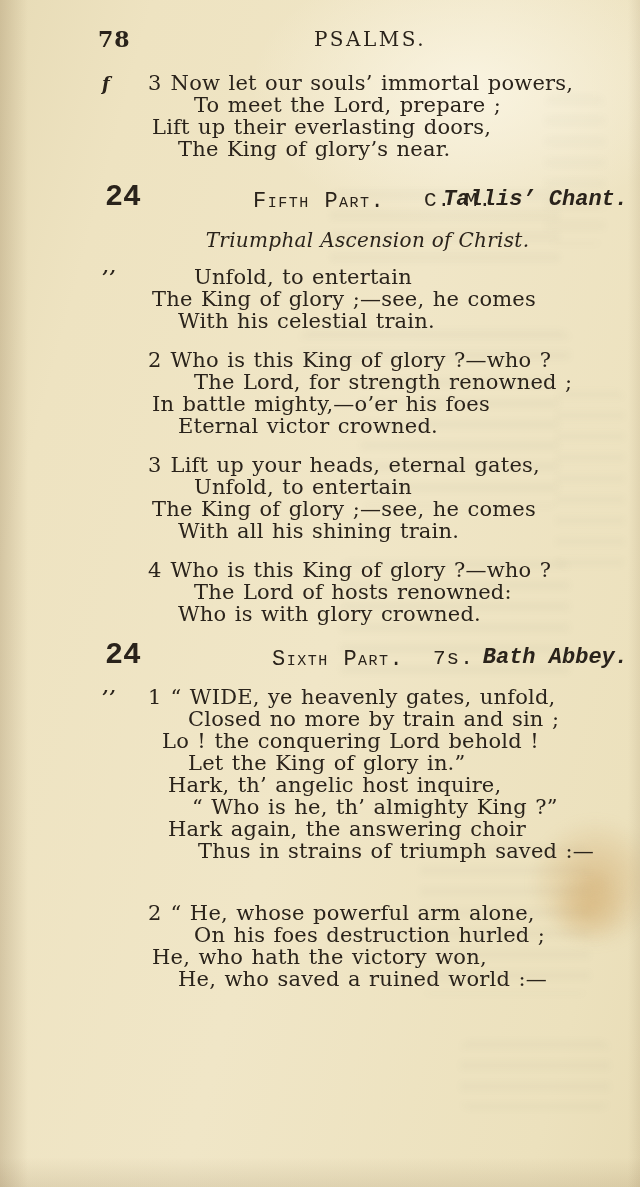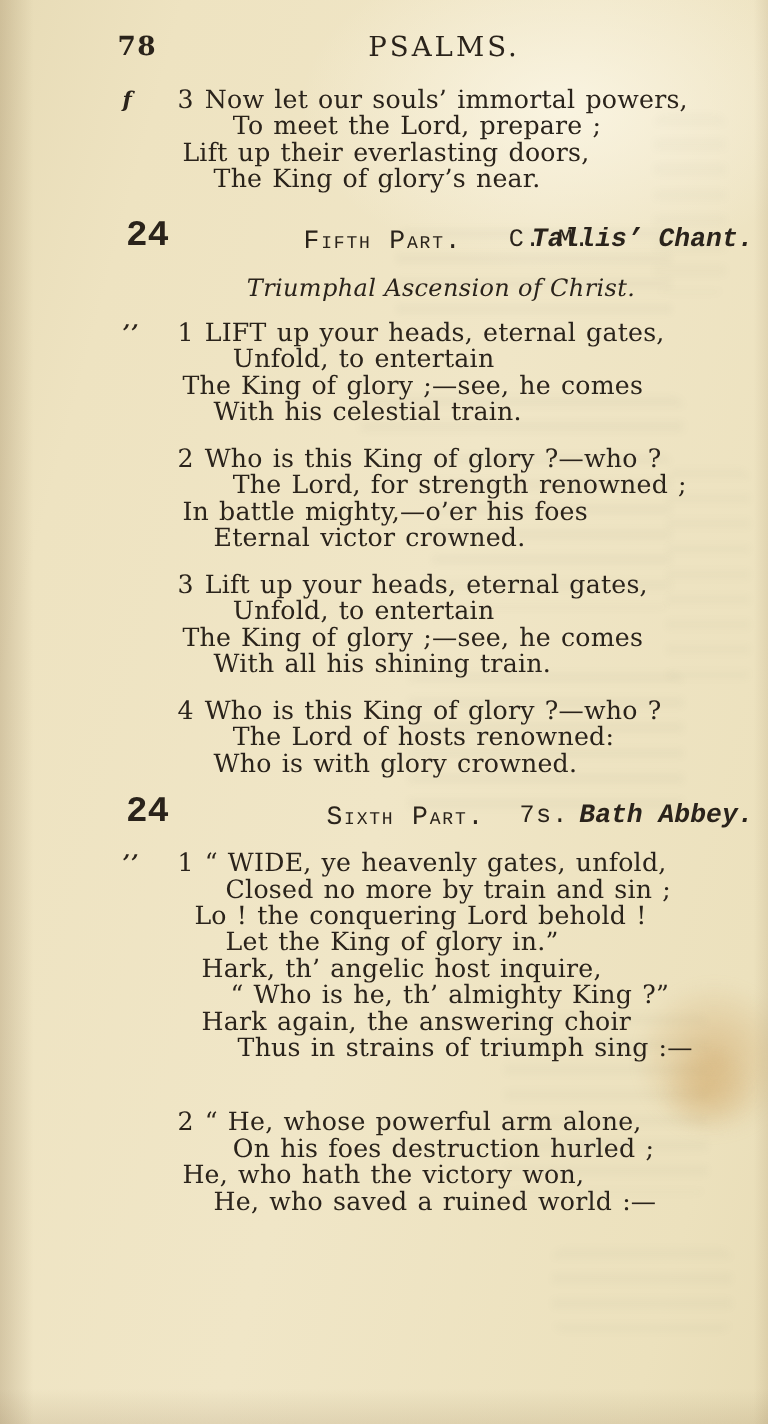--- a/index.html
+++ b/index.html
@@ -24,21 +24,21 @@
   .bottom-shadow{left:0; bottom:0; width:100%; height:30px;
     background:linear-gradient(0deg, rgba(118,90,52,0.13), rgba(118,90,52,0));}
   .right-shadow{right:0; top:0; bottom:0; width:12px;
     background:linear-gradient(270deg, rgba(118,90,52,0.10), rgba(118,90,52,0));}
   .ghost{filter:blur(3px); border-radius:10px;
     background:repeating-linear-gradient(180deg, rgba(118,122,98,0.14) 0 9px, rgba(118,122,98,0) 9px 21px);}
 
   
   .hdr-num{position:absolute; left:98px; top:26px; font-size:22px; font-weight:700; letter-spacing:1px;}
   .hdr-title{position:absolute; left:370px; top:27px; transform:translateX(-50%);
-    font-size:23px; letter-spacing:2.5px;}
+    font-size:20px; letter-spacing:2.5px;}
 
   
   .content{position:absolute; top:72px; left:0; right:0;}
   .verse{position:relative; margin:0 0 17px 148px; font-size:21px; line-height:22px;
     letter-spacing:0.2px; word-spacing:1.5px; white-space:nowrap;}
   .vline{white-space:nowrap;}
   .vnum{display:inline-block; margin-right:9px;}
   .vmarker{position:absolute; left:-46px; top:1px; font-style:italic; font-weight:700;
     font-size:18px; letter-spacing:1px;}
 
@@ -84,21 +84,20 @@
       </div>
       <div class="hymn-head">
         <span class="h-num">24</span>
         <span class="h-part" style="left: 253px;">Fifth Part.</span>
         <span class="h-meter" style="left: 424px;">C. M.</span>
         <span class="h-tune">Tallis’ Chant.</span>
       </div>
       <div class="subtitle">Triumphal Ascension of Christ.</div>
       <div class="verse">
         <span class="vmarker">’’</span>
-        <div class="vline" style="margin-left: 0px;"><span class="vnum">1</span><span class="vtext">LIFT up your heads, eternal gates,</span></div>
         <div class="vline" style="margin-left: 46px;">Unfold, to entertain</div>
         <div class="vline" style="margin-left: 4px;">The King of glory ;—see, he comes</div>
         <div class="vline" style="margin-left: 30px;">With his celestial train.</div>
       </div>
       <div class="verse">
         <div class="vline" style="margin-left: 0px;"><span class="vnum">2</span><span class="vtext">Who is this King of glory ?—who ?</span></div>
         <div class="vline" style="margin-left: 46px;">The Lord, for strength renowned ;</div>
         <div class="vline" style="margin-left: 4px;">In battle mighty,—o’er his foes</div>
         <div class="vline" style="margin-left: 30px;">Eternal victor crowned.</div>
       </div>
@@ -121,21 +120,21 @@
       </div>
       <div class="verse">
         <span class="vmarker">’’</span>
         <div class="vline" style="margin-left: 0px;"><span class="vnum">1</span><span class="vtext">“ WIDE, ye heavenly gates, unfold,</span></div>
         <div class="vline" style="margin-left: 40px;">Closed no more by train and sin ;</div>
         <div class="vline" style="margin-left: 14px;">Lo ! the conquering Lord behold !</div>
         <div class="vline" style="margin-left: 40px;">Let the King of glory in.”</div>
         <div class="vline" style="margin-left: 20px;">Hark, th’ angelic host inquire,</div>
         <div class="vline" style="margin-left: 44px;">“ Who is he, th’ almighty King ?”</div>
         <div class="vline" style="margin-left: 20px;">Hark again, the answering choir</div>
-        <div class="vline" style="margin-left: 50px;">Thus in strains of triumph sing :—</div>
+        <div class="vline" style="margin-left: 50px;">Thus in strains of triumph saved :—</div>
       </div>
       <div class="verse">
         <div class="vline" style="margin-left: 0px; margin-top: 40px;"><span class="vnum">2</span><span class="vtext">“ He, whose powerful arm alone,</span></div>
         <div class="vline" style="margin-left: 46px;">On his foes destruction hurled ;</div>
         <div class="vline" style="margin-left: 4px;">He, who hath the victory won,</div>
         <div class="vline" style="margin-left: 30px;">He, who saved a ruined world :—</div>
       </div>
     </div>
 </div>
 

